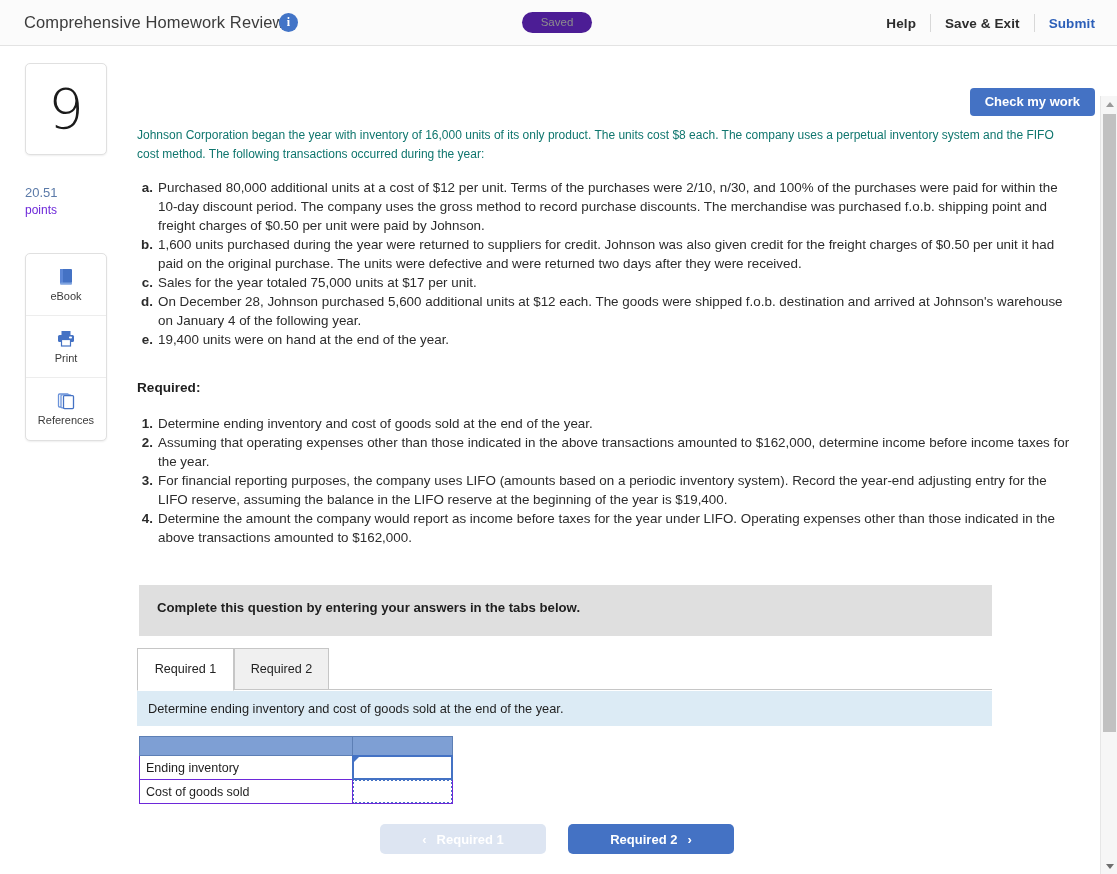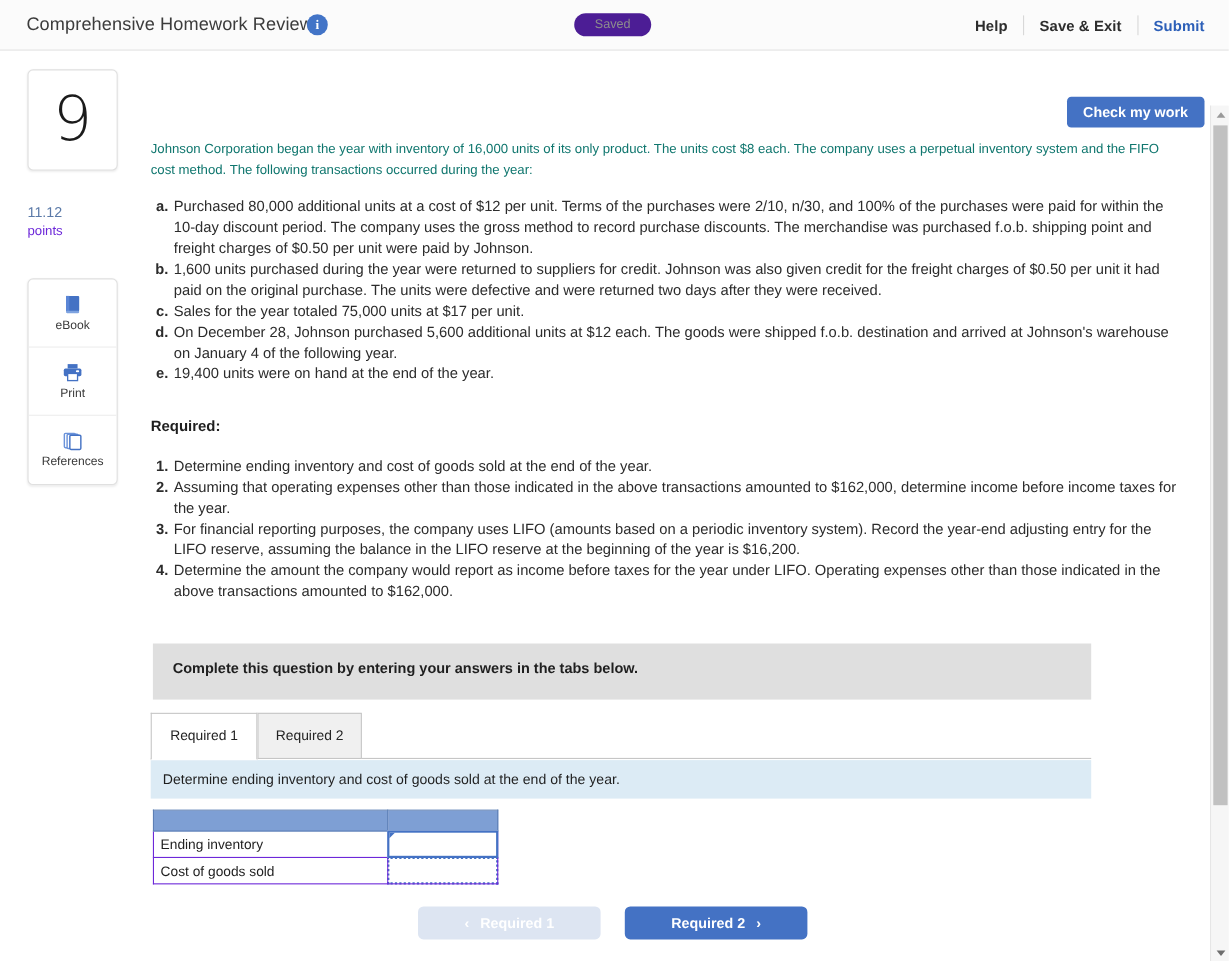--- a/index.html
+++ b/index.html
@@ -260,21 +260,21 @@
     <div class="divider"></div>
     <div class="act">Save &amp; Exit</div>
     <div class="divider"></div>
     <div class="act link">Submit</div>
   </div>
 </div>
 
 <div class="qnum-box">
   <span>9</span>
 </div>
-<div class="points-val">11.12</div>
+<div class="points-val">20.51</div>
 <div class="points-lbl">points</div>
 
 <div class="tools">
   <div class="tool">
     <span>
       <svg width="19" height="18" viewBox="0 0 19 18">
         <rect x="3" y="1" width="12" height="14" rx="1" fill="#4472c4"></rect>
         <rect x="3" y="1" width="3" height="14" fill="#5b86d6"></rect>
         <rect x="3" y="14.5" width="12" height="2.2" rx="1" fill="#7ea3e0"></rect>
       </svg>
@@ -349,21 +349,21 @@
     <div class="row">
       <div class="mk">1.</div>
       <div class="tx">Determine ending inventory and cost of goods sold at the end of the year.</div>
     </div>
     <div class="row">
       <div class="mk">2.</div>
       <div class="tx">Assuming that operating expenses other than those indicated in the above transactions amounted to $162,000, determine income before income taxes for the year.</div>
     </div>
     <div class="row">
       <div class="mk">3.</div>
-      <div class="tx">For financial reporting purposes, the company uses LIFO (amounts based on a periodic inventory system). Record the year-end adjusting entry for the LIFO reserve, assuming the balance in the LIFO reserve at the beginning of the year is $16,200.</div>
+      <div class="tx">For financial reporting purposes, the company uses LIFO (amounts based on a periodic inventory system). Record the year-end adjusting entry for the LIFO reserve, assuming the balance in the LIFO reserve at the beginning of the year is $19,400.</div>
     </div>
     <div class="row">
       <div class="mk">4.</div>
       <div class="tx">Determine the amount the company would report as income before taxes for the year under LIFO. Operating expenses other than those indicated in the above transactions amounted to $162,000.</div>
     </div>
   </div>
 
   <div class="banner">
     <span>Complete this question by entering your answers in the tabs below.</span>
   </div>

